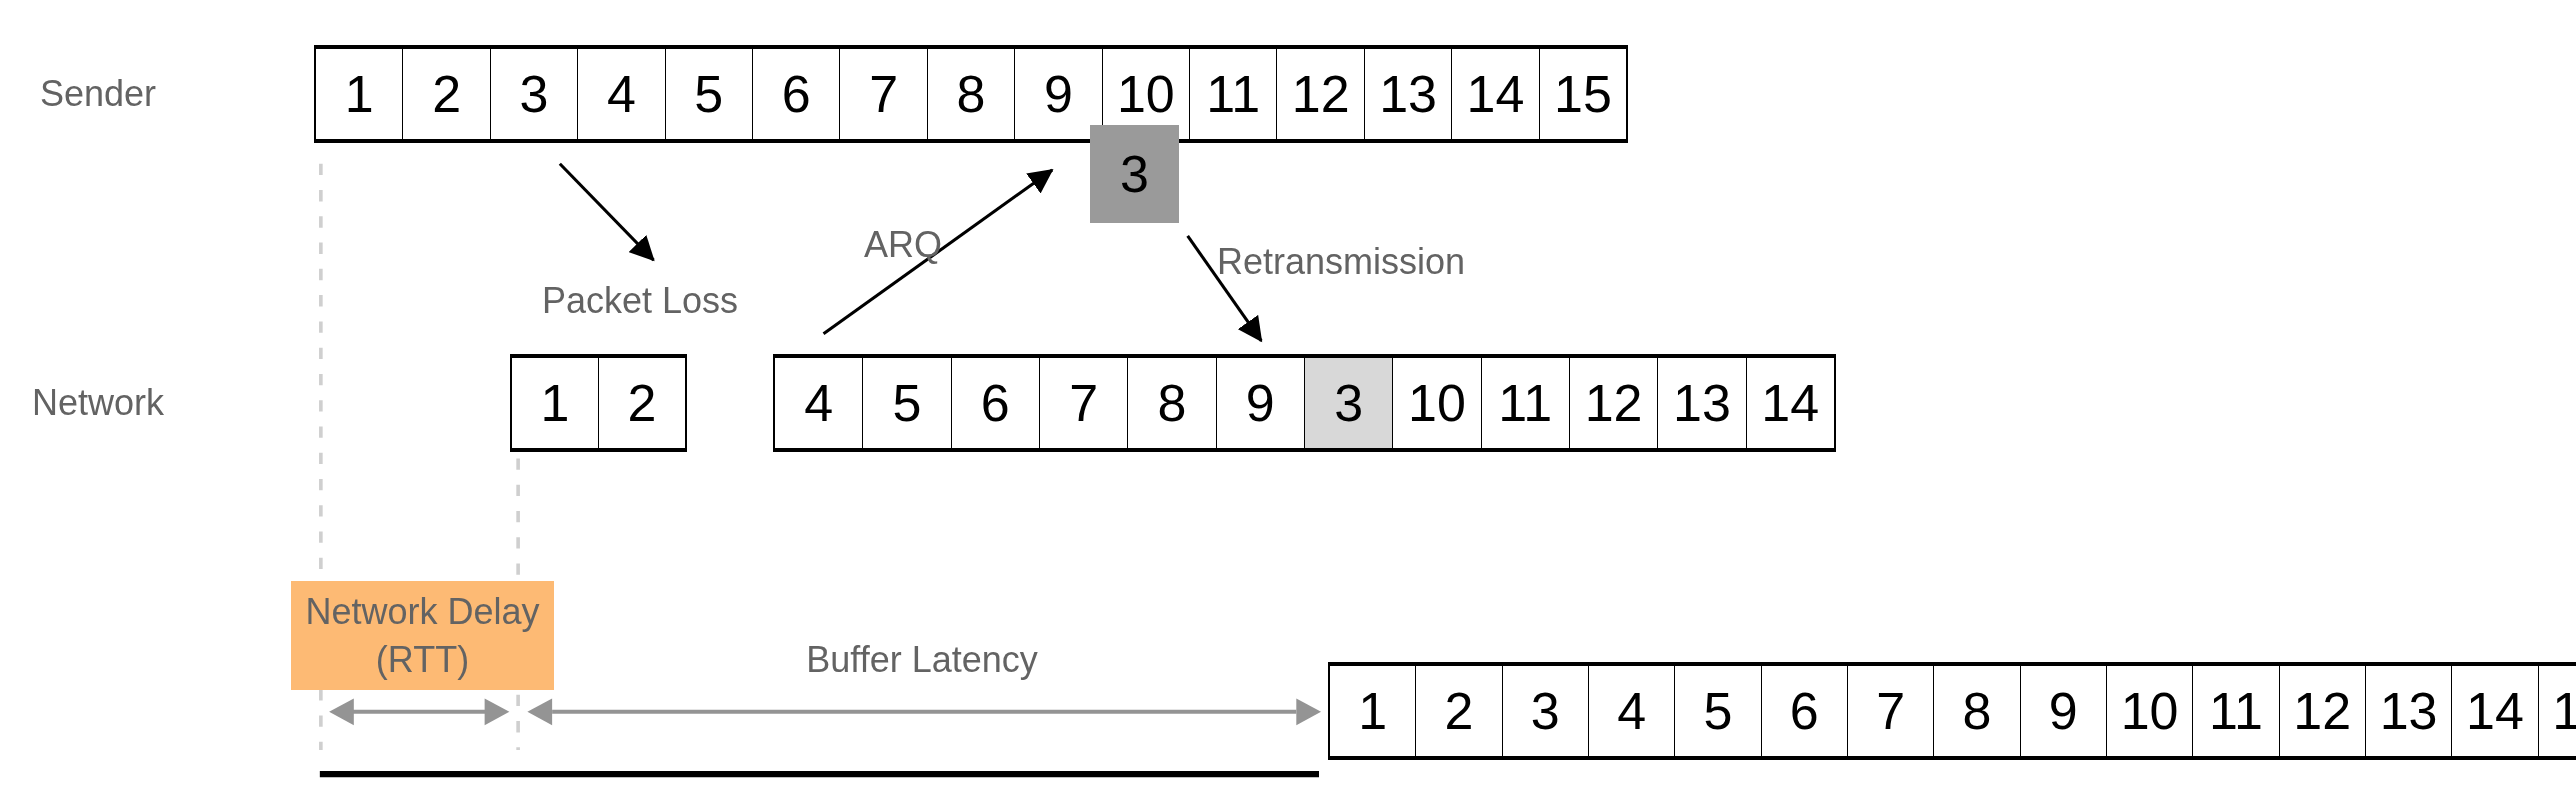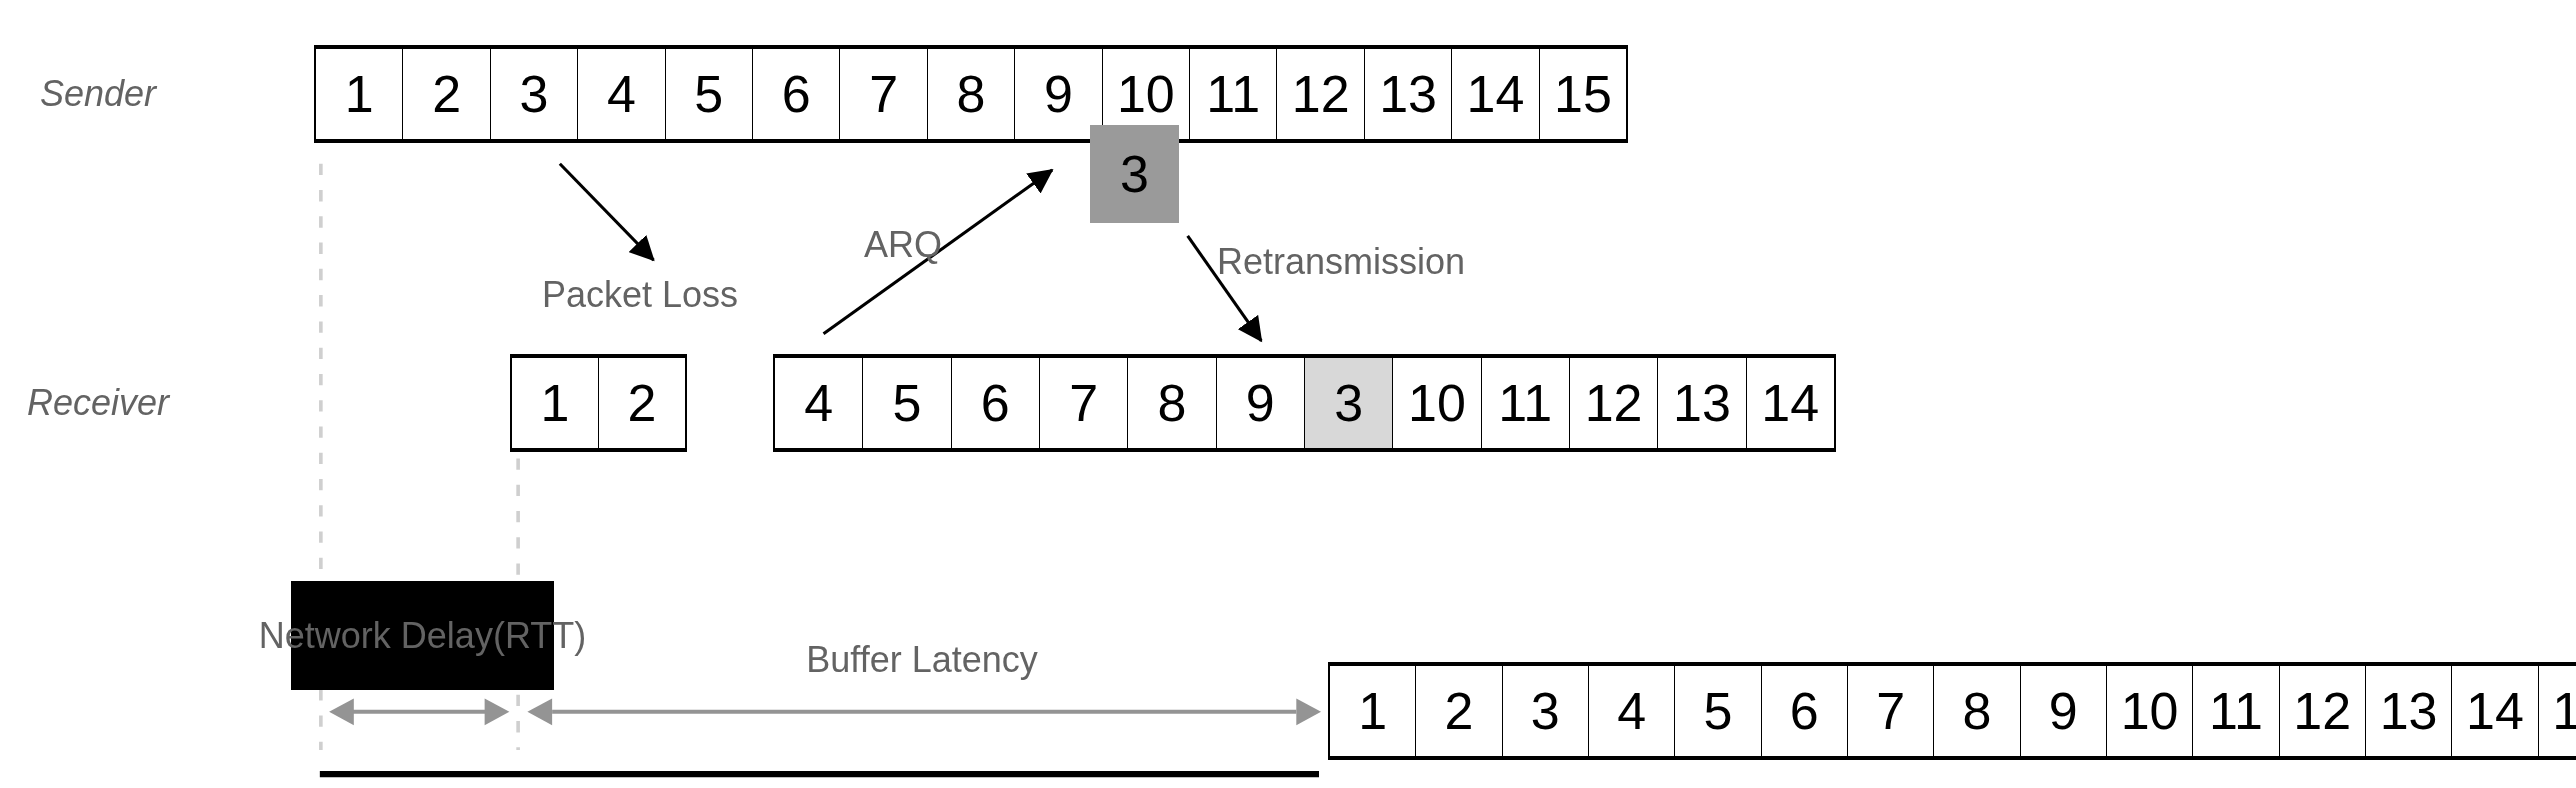--- a/index.html
+++ b/index.html
@@ -57,46 +57,45 @@
 
   
   .row-label {
     position: absolute;
     left: 0; width: 196px; height: 98px;
     display: flex; align-items: center; justify-content: center;
     color: var(--label-gray, #636363);
     font-size: 36px;
     z-index: 2;
     white-space: nowrap;
-    font-style: italic;
   }
   #sender-label      { top: 45px; }
   #receiver-label    { top: 354px; }
   #application-label { top: 665px; }
 
   .anno {
     position: absolute;
     transform: translate(-50%, -50%);
     color: var(--label-gray, #636363);
     font-size: 36px;
     white-space: nowrap;
     z-index: 4;
     margin-top: 12px;
   }
-  #packet-loss-label    { left: 640px; top: 283px; }
+  #packet-loss-label    { left: 640px; top: 289px; }
   #arq-label            { left: 903px; top: 233px; }
   #retransmission-label { left: 1341px; top: 250px; }
   #buffer-latency-label { left: 922px; top: 648px; }
 
   #network-delay-label {
     position: absolute;
     left: 291px; top: 581px;
     width: 263px; height: 109px;
-    background: #000000;
-    display: flex; flex-direction: row;
+    background: #fdba74;
+    display: flex; flex-direction: column;
     align-items: center; justify-content: center;
     color: var(--label-gray, #636363);
     font-size: 36px;
     line-height: 48px;
     text-align: center;
     z-index: 2;
     white-space: nowrap;
   }
 
   
@@ -143,21 +142,21 @@
     <g>
       <line class="gray-shaft" x1="1071" y1="1382" x2="2516" y2="1382"></line>
       <polygon class="gray-head" points="1023,1382 1071,1356 1071,1408"></polygon>
       <polygon class="gray-head" points="2564,1382 2516,1356 2516,1408"></polygon>
     </g>
 
     <line class="baseline" x1="620" y1="1503" x2="2560" y2="1503"></line>
   </svg>
 
   <div class="row-label" id="sender-label">Sender</div>
-  <div class="row-label" id="receiver-label">Receiver</div>
+  <div class="row-label" id="receiver-label">Network</div>
 
   <div class="row" id="sender-row">
       <div class="box">
         <span>1</span>
       </div>
       <div class="box">
         <span>2</span>
       </div>
       <div class="box">
         <span>3</span>

